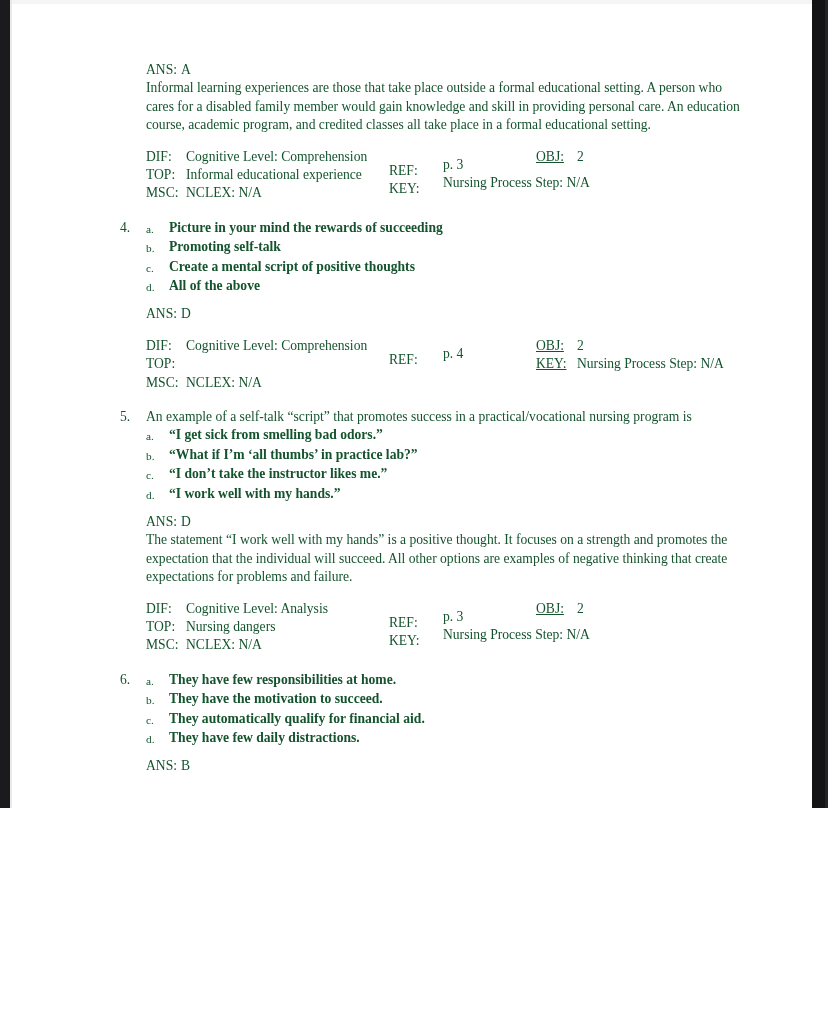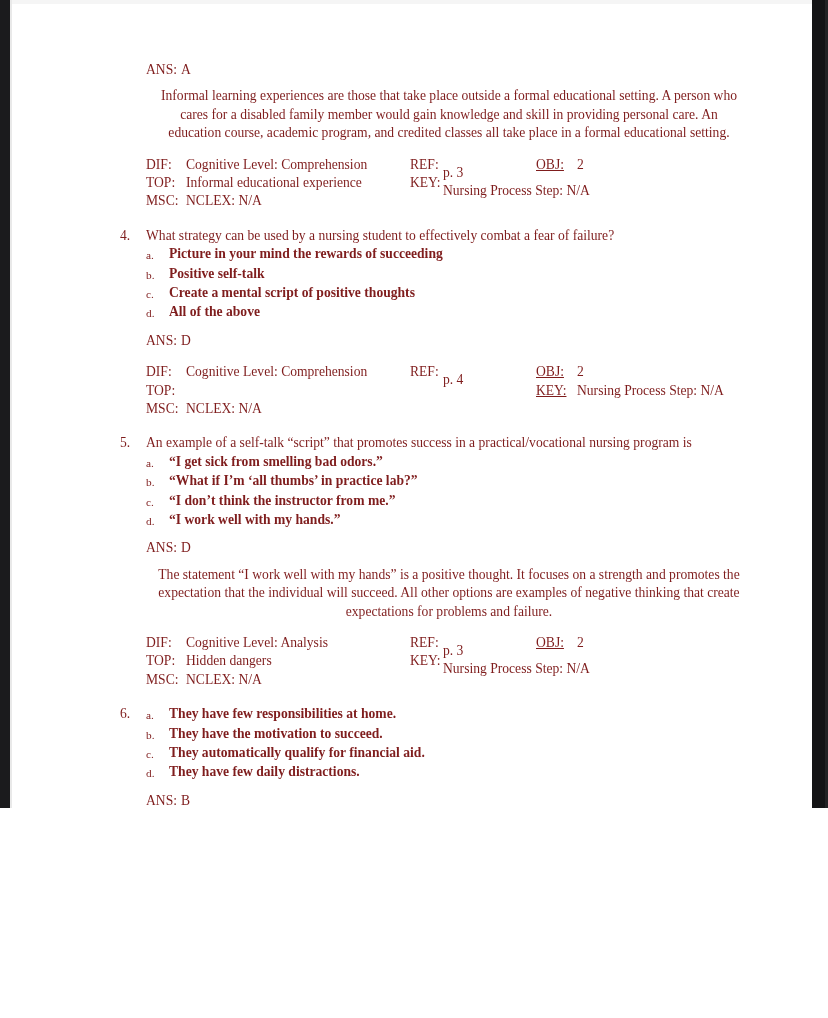--- a/index.html
+++ b/index.html
@@ -2,54 +2,54 @@
 <html><head>
 <meta charset="utf-8">
 <style>
   html,body{margin:0;padding:0;background:#ffffff;}
   .viewport{
     position:relative;
     width:828px;height:808px;
     overflow:hidden;
     background:#ffffff;
     font-family:"Liberation Serif","DejaVu Serif",serif;
-    color:#7f1d1d;
+    color:#14532d;
   }
   
   .edge-left{position:absolute;left:0;top:0;width:10px;height:100%;background:#1b1b1d;z-index:3;}
   .edge-left-line{position:absolute;left:10px;top:0;width:2px;height:100%;background:#e9e9e9;z-index:3;}
   .edge-right{position:absolute;right:0;top:0;width:16px;height:100%;
     background:linear-gradient(90deg,#141416 0 13px,#232325 13px 16px);z-index:3;}
   .top-strip{position:absolute;left:10px;top:0;width:802px;height:4px;background:#f5f5f5;z-index:2;}
 
   
   .page{position:absolute;left:12px;top:4px;width:800px;height:1014px;background:#ffffff;overflow:hidden;}
   .content{
     margin-left:134px;
     padding-top:57px;
     width:606px;
     font-size:13.6px;
     line-height:18.4px;
   }
 
   p{margin:0;}
-  .expl{margin:8px;text-align:center;font-family:Liberation Serif, serif;}
+  .expl{margin:0;text-align:left;font-family:Liberation Serif, serif;}
 
   
   .ans-line{position:relative;height:18.4px;}
   .ans-line .lbl{position:absolute;left:0;top:0;white-space:nowrap;}
   .ans-line .val{position:absolute;left:35px;top:0;white-space:nowrap;}
   .ans-sub{margin-top:9px;}
 
   
   .meta{margin-top:13px;}
   .meta-row{position:relative;height:18.4px;}
   .m{position:absolute;top:0;white-space:nowrap;}
   .c1l{left:0;}   .c1v{left:40px;}
-  .c2l{left:264px;}.c2v{left:297px;margin-top:8px;}
+  .c2l{left:243px;margin-top:14px;}.c2v{left:297px;margin-top:8px;}
   .c3l{left:390px;text-decoration:underline;}.c3v{left:431px;}
 
   
   .question{position:relative;margin-top:16px;}
   .qnum{position:absolute;left:-26px;top:0;width:22px;}
   .qtext{margin:0;}
   .opt{display:flex;}
   .opt .letter{width:23px;flex:0 0 23px;font-size:11.3px;line-height:18.4px;padding-top:1px;}
   .opt .otext{flex:1;font-weight:bold;}
 
@@ -95,28 +95,27 @@
           </div>
           <div class="meta-row">
             <span class="m c1l">MSC:</span>
             <span class="m c1v">NCLEX: N/A</span>
           </div>
         </div>
       </section>
 
       <section class="question">
         <span class="qnum">4.</span>
-        <p class="qtext">What strategy can be used by a nursing student to effectively combat a fear of failure?</p>
         <div class="opt">
           <span class="letter">a.</span>
           <span class="otext">Picture in your mind the rewards of succeeding</span>
         </div>
         <div class="opt">
           <span class="letter">b.</span>
-          <span class="otext">Positive self-talk</span>
+          <span class="otext">Promoting self-talk</span>
         </div>
         <div class="opt">
           <span class="letter">c.</span>
           <span class="otext">Create a mental script of positive thoughts</span>
         </div>
         <div class="opt">
           <span class="letter">d.</span>
           <span class="otext">All of the above</span>
         </div>
         <div class="ans-sub">
@@ -152,21 +151,21 @@
         <div class="opt">
           <span class="letter">a.</span>
           <span class="otext">“I get sick from smelling bad odors.”</span>
         </div>
         <div class="opt">
           <span class="letter">b.</span>
           <span class="otext">“What if I’m ‘all thumbs’ in practice lab?”</span>
         </div>
         <div class="opt">
           <span class="letter">c.</span>
-          <span class="otext">“I don’t think the instructor from me.”</span>
+          <span class="otext">“I don’t take the instructor likes me.”</span>
         </div>
         <div class="opt">
           <span class="letter">d.</span>
           <span class="otext">“I work well with my hands.”</span>
         </div>
         <div class="ans-sub">
           <div class="ans-line">
             <span class="lbl">ANS:</span>
             <span class="val">D</span>
           </div>
@@ -176,21 +175,21 @@
           <div class="meta-row">
             <span class="m c1l">DIF:</span>
             <span class="m c1v">Cognitive Level: Analysis</span>
             <span class="m c2l">REF:</span>
             <span class="m c2v">p. 3</span>
             <span class="m c3l">OBJ:</span>
             <span class="m c3v">2</span>
           </div>
           <div class="meta-row">
             <span class="m c1l">TOP:</span>
-            <span class="m c1v">Hidden dangers</span>
+            <span class="m c1v">Nursing dangers</span>
             <span class="m c2l">KEY:</span>
             <span class="m c2v">Nursing Process Step: N/A</span>
           </div>
           <div class="meta-row">
             <span class="m c1l">MSC:</span>
             <span class="m c1v">NCLEX: N/A</span>
           </div>
         </div>
       </section>
 

